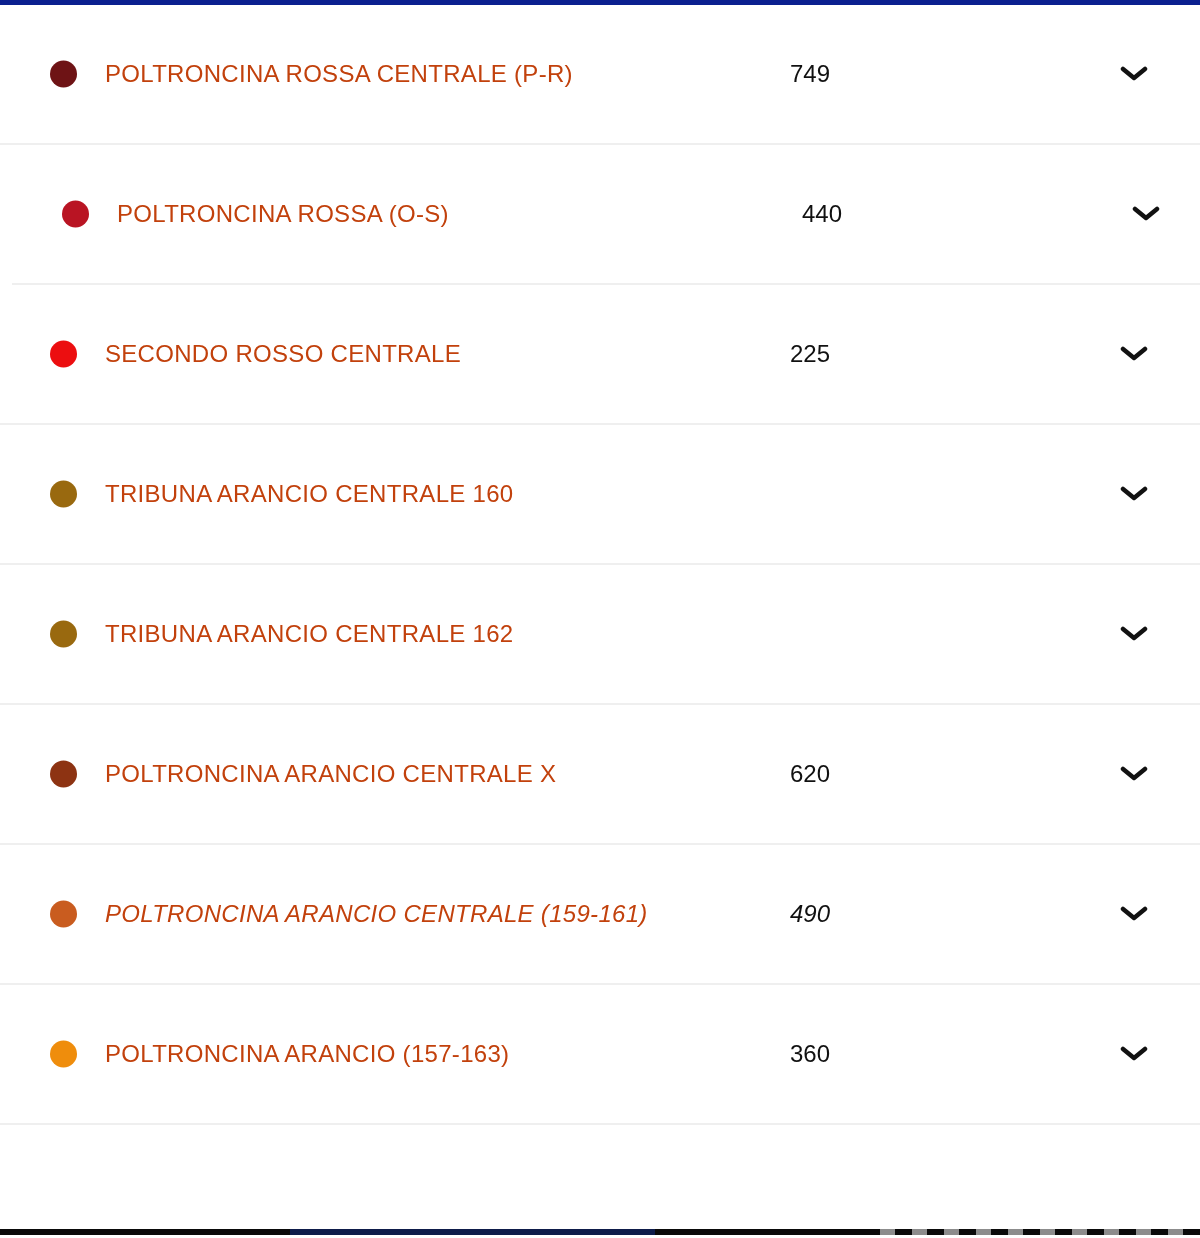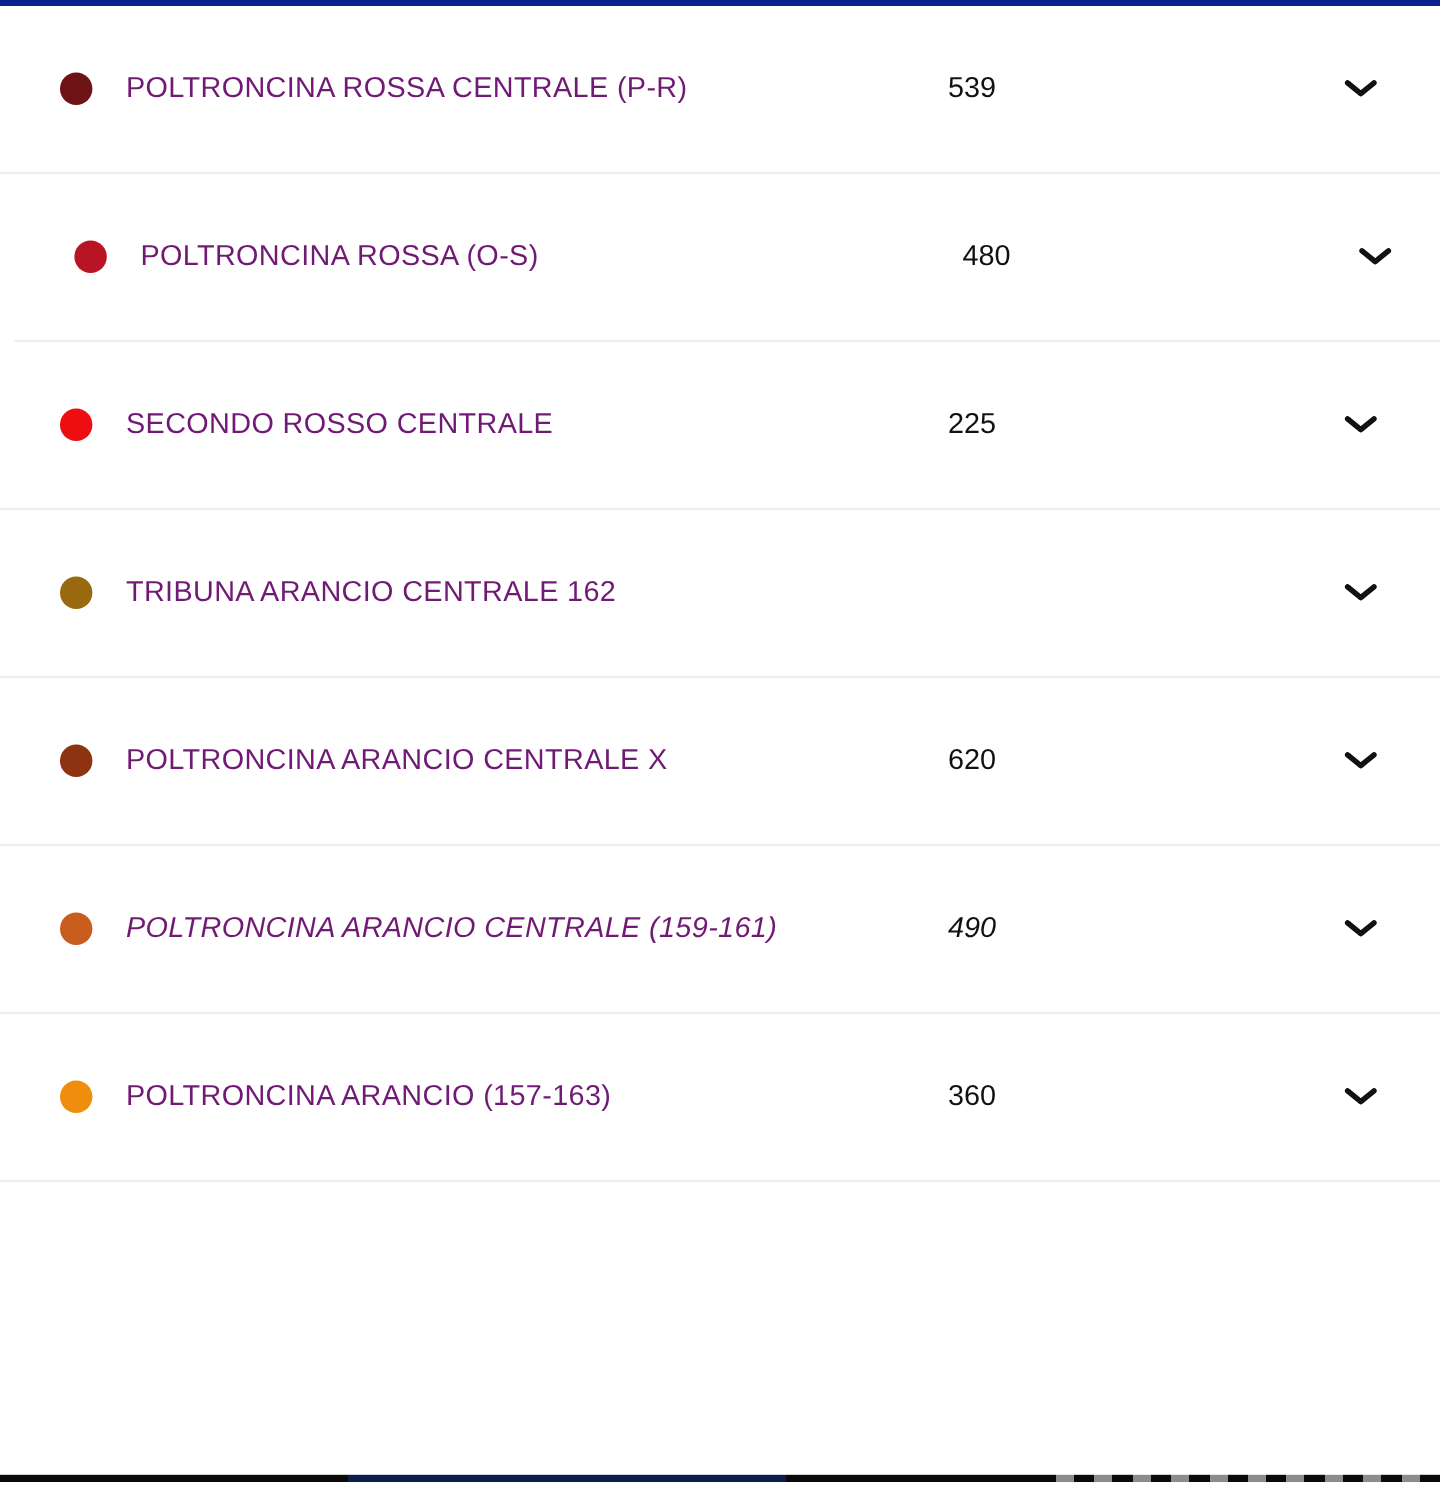--- a/index.html
+++ b/index.html
@@ -39,21 +39,21 @@
     height: 27px;
     border-radius: 50%;
     background: #999;
   }
   .sector-label {
     position: absolute;
     left: 105px;
     top: 50%;
     transform: translateY(-50%);
     font-size: 24px;
-    color: #701a75;
+    color: #c2410c;
     letter-spacing: 0.3px;
     white-space: nowrap;
     text-align: right;
   }
   .amount-label {
     position: absolute;
     left: 790px;
     top: 50%;
     transform: translateY(-50%);
     font-size: 24px;
@@ -87,41 +87,51 @@
 </style>
 </head>
 <body>
 
 <div class="top-bar" style="background: rgb(11, 32, 143);"></div>
 
 <div class="sector-list">
   <div class="row" style="border-bottom-color: rgb(239, 239, 239);">
     <span class="dot" style="background: rgb(110, 19, 21);"></span>
     <span class="sector-label">POLTRONCINA ROSSA CENTRALE (P-R)</span>
-    <span class="amount-label">539</span>
+    <span class="amount-label">749</span>
     <span class="chevron">
       <svg width="28" height="16" viewBox="0 0 28 16">
           <polyline points="3,3 14,12 25,3" fill="none" stroke="#111111" stroke-width="4.5" stroke-linecap="round" stroke-linejoin="round"></polyline>
         </svg>
     </span>
   </div>
   <div class="row" style="border-bottom-color: rgb(239, 239, 239); margin-left: 12px;">
     <span class="dot" style="background: rgb(185, 20, 35);"></span>
     <span class="sector-label">POLTRONCINA ROSSA (O-S)</span>
-    <span class="amount-label">480</span>
+    <span class="amount-label">440</span>
     <span class="chevron">
       <svg width="28" height="16" viewBox="0 0 28 16">
           <polyline points="3,3 14,12 25,3" fill="none" stroke="#111111" stroke-width="4.5" stroke-linecap="round" stroke-linejoin="round"></polyline>
         </svg>
     </span>
   </div>
   <div class="row" style="border-bottom-color: rgb(239, 239, 239);">
     <span class="dot" style="background: rgb(236, 14, 16);"></span>
     <span class="sector-label">SECONDO ROSSO CENTRALE</span>
     <span class="amount-label">225</span>
+    <span class="chevron">
+      <svg width="28" height="16" viewBox="0 0 28 16">
+          <polyline points="3,3 14,12 25,3" fill="none" stroke="#111111" stroke-width="4.5" stroke-linecap="round" stroke-linejoin="round"></polyline>
+        </svg>
+    </span>
+  </div>
+  <div class="row" style="border-bottom-color: rgb(239, 239, 239);">
+    <span class="dot" style="background: rgb(153, 105, 15);"></span>
+    <span class="sector-label">TRIBUNA ARANCIO CENTRALE 160</span>
+    <span class="amount-label"></span>
     <span class="chevron">
       <svg width="28" height="16" viewBox="0 0 28 16">
           <polyline points="3,3 14,12 25,3" fill="none" stroke="#111111" stroke-width="4.5" stroke-linecap="round" stroke-linejoin="round"></polyline>
         </svg>
     </span>
   </div>
   <div class="row" style="border-bottom-color: rgb(239, 239, 239);">
     <span class="dot" style="background: rgb(153, 105, 15);"></span>
     <span class="sector-label">TRIBUNA ARANCIO CENTRALE 162</span>
     <span class="amount-label"></span>

